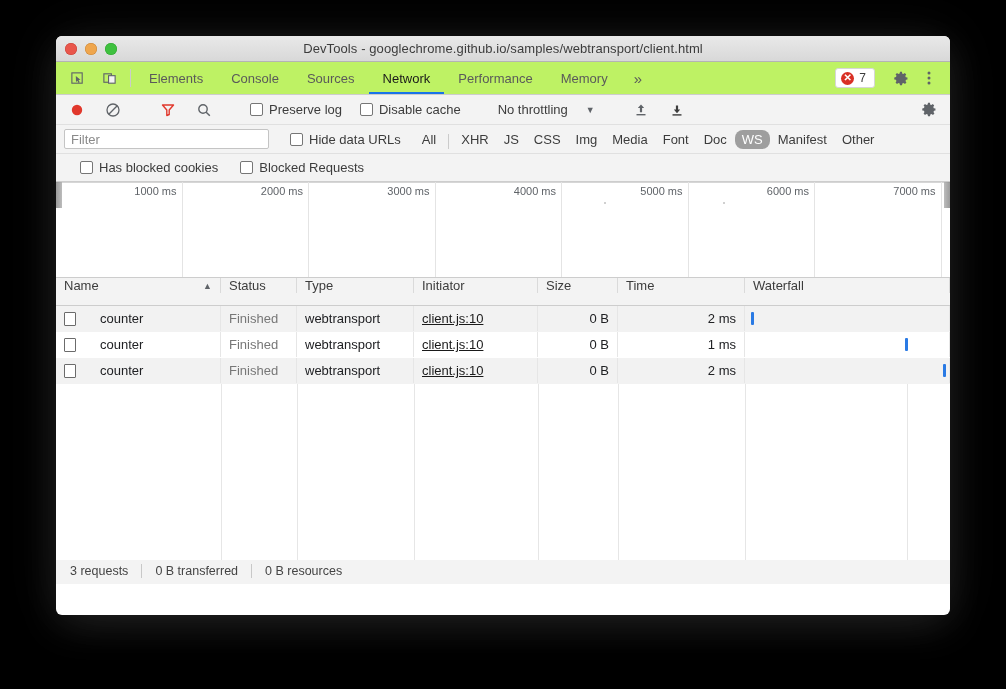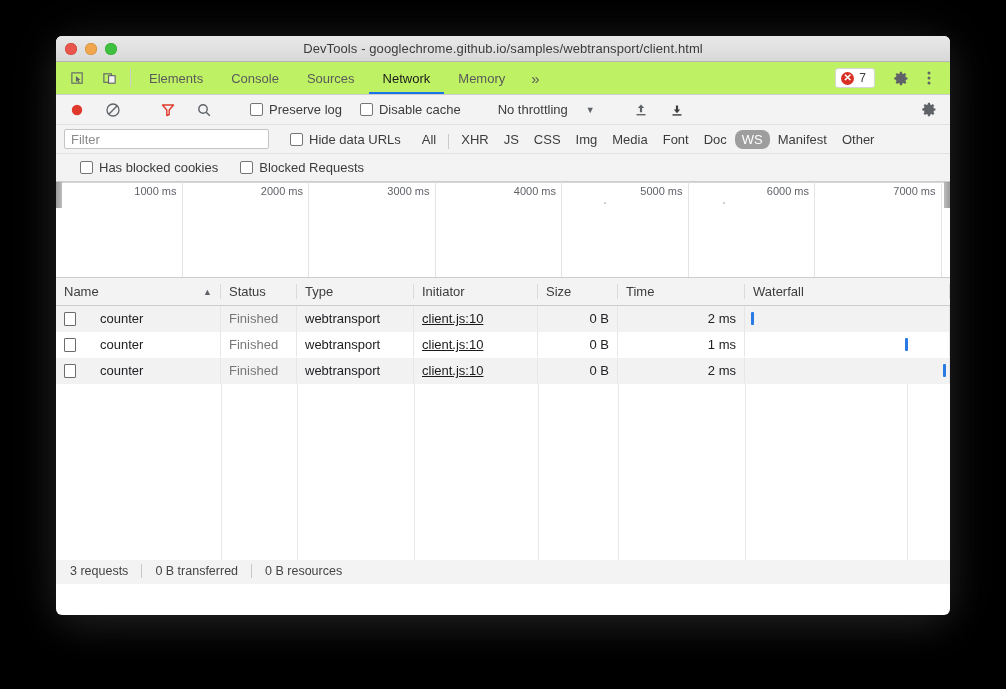--- a/index.html
+++ b/index.html
@@ -146,21 +146,21 @@
     background: #9a9a9a; opacity: .85;
   }
   .ov-grabber.left { left: 0; background: linear-gradient(90deg,#8a8a8a,#b0b0b0); height: 26px; }
   .ov-grabber.right { right: 0; background: linear-gradient(90deg,#b0b0b0,#8a8a8a); height: 26px; }
   .ov-speck { position: absolute; width: 2px; height: 2px; background: #d0d0d0; }
   
   .table-wrap { position: relative; height: 279px; background: #fff; }
   .thead {
     height: 28px; background: #f3f3f3;
     border-bottom: 1px solid #cdcdcd;
-    display: flex; align-items: center;
+    display: flex; align-items: flex-start;
     font-size: 13px; color: #3c3c3c;
   }
   .th {
     display: flex; align-items: center;
     border-right: 1px solid #dadada;
     padding: 0 8px; cursor: pointer; position: relative;
     white-space: nowrap;
   }
   .th.sorted .sort-arrow { margin-left: auto; font-size: 9px; color: #5f6368; }
   .tbody { position: relative; }
@@ -227,20 +227,21 @@
             <rect x="7" y="5" width="7" height="8" fill="#f3f3f3" stroke="#5f6368" stroke-width="1.2"></rect>
           </svg>
         </div>
       </div>
       <div class="vsep"></div>
       <div class="tabs">
         <div class="tab">Elements</div>
         <div class="tab">Console</div>
         <div class="tab">Sources</div>
         <div class="tab active">Network</div>
+        <div class="tab">Performance</div>
         <div class="tab">Memory</div>
         <div class="tab more">»</div>
       </div>
       <div class="tabbar-right">
         <div class="err-badge">
           <span class="err-dot">✕</span>
           <span>7</span>
         </div>
         <div class="vsep"></div>
         <div class="ticon">

